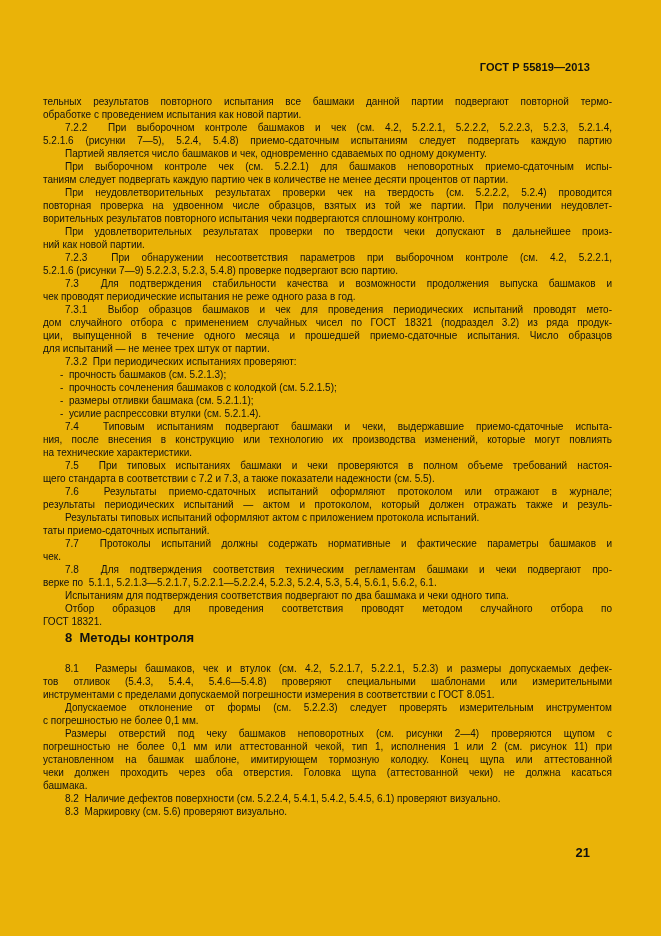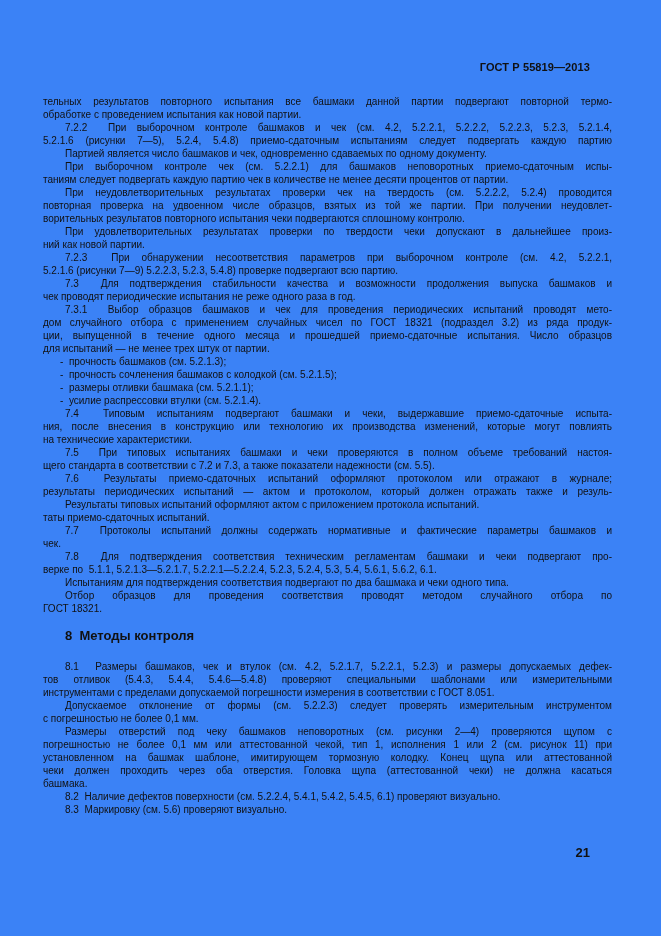--- a/index.html
+++ b/index.html
@@ -1,20 +1,20 @@
 <!DOCTYPE html>
 <html><head>
 <meta charset="utf-8">
 <style>
   html, body { margin: 0; padding: 0; background: #e8e8e8; }
   .page {
     position: relative;
     width: 661px;
     height: 936px;
-    background: #3b82f6;
+    background: #eab308;
     font-family: "Liberation Sans", "DejaVu Sans", sans-serif;
     color: #111;
     overflow: hidden;
     margin: 0 auto;
   }
   .doc-code {
     position: absolute;
     top: 61px;
     right: 71px;
     font-size: 11px;
@@ -39,21 +39,21 @@
     text-align: justify;
     text-align-last: justify;
   }
   .ln.ind1 { padding-left: 22px; }
   .ln.ind2 { padding-left: 17px; }
   .heading {
     font-size: 13px;
     font-weight: bold;
     line-height: 16px;
     height: 16px;
-    margin-top: 13px;
+    margin-top: 2px;
     margin-bottom: 16px;
     padding-left: 22px;
   }
   .page-number {
     position: absolute;
     top: 846px;
     right: 71px;
     font-size: 13px;
     line-height: 13px;
     font-weight: bold;
@@ -79,20 +79,21 @@
       <div class="ln j ind1">При удовлетворительных результатах проверки по твердости чеки допускают в дальнейшее произ-</div>
       <div class="ln">ний как новой партии.</div>
       <div class="ln j ind1">7.2.3&nbsp; При обнаружении несоответствия параметров при выборочном контроле (см. 4.2, 5.2.2.1,</div>
       <div class="ln">5.2.1.6 (рисунки 7—9) 5.2.2.3, 5.2.3, 5.4.8) проверке подвергают всю партию.</div>
       <div class="ln j ind1">7.3&nbsp; Для подтверждения стабильности качества и возможности продолжения выпуска башмаков и</div>
       <div class="ln">чек проводят периодические испытания не реже одного раза в год.</div>
       <div class="ln j ind1">7.3.1&nbsp; Выбор образцов башмаков и чек для проведения периодических испытаний проводят мето-</div>
       <div class="ln j">дом случайного отбора с применением случайных чисел по ГОСТ 18321 (подраздел 3.2) из ряда продук-</div>
       <div class="ln j">ции, выпущенной в течение одного месяца и прошедшей приемо-сдаточные испытания. Число образцов</div>
       <div class="ln">для испытаний — не менее трех штук от партии.</div>
+      <div class="ln ind1">7.3.2&nbsp; При периодических испытаниях проверяют:</div>
       <div class="ln ind2">-&nbsp; прочность башмаков (см. 5.2.1.3);</div>
       <div class="ln ind2">-&nbsp; прочность сочленения башмаков с колодкой (см. 5.2.1.5);</div>
       <div class="ln ind2">-&nbsp; размеры отливки башмака (см. 5.2.1.1);</div>
       <div class="ln ind2">-&nbsp; усилие распрессовки втулки (см. 5.2.1.4).</div>
       <div class="ln j ind1">7.4&nbsp; Типовым испытаниям подвергают башмаки и чеки, выдержавшие приемо-сдаточные испыта-</div>
       <div class="ln j">ния, после внесения в конструкцию или технологию их производства изменений, которые могут повлиять</div>
       <div class="ln">на технические характеристики.</div>
       <div class="ln j ind1">7.5&nbsp; При типовых испытаниях башмаки и чеки проверяются в полном объеме требований настоя-</div>
       <div class="ln">щего стандарта в соответствии с 7.2 и 7.3, а также показатели надежности (см. 5.5).</div>
       <div class="ln j ind1">7.6&nbsp; Результаты приемо-сдаточных испытаний оформляют протоколом или отражают в журнале;</div>

